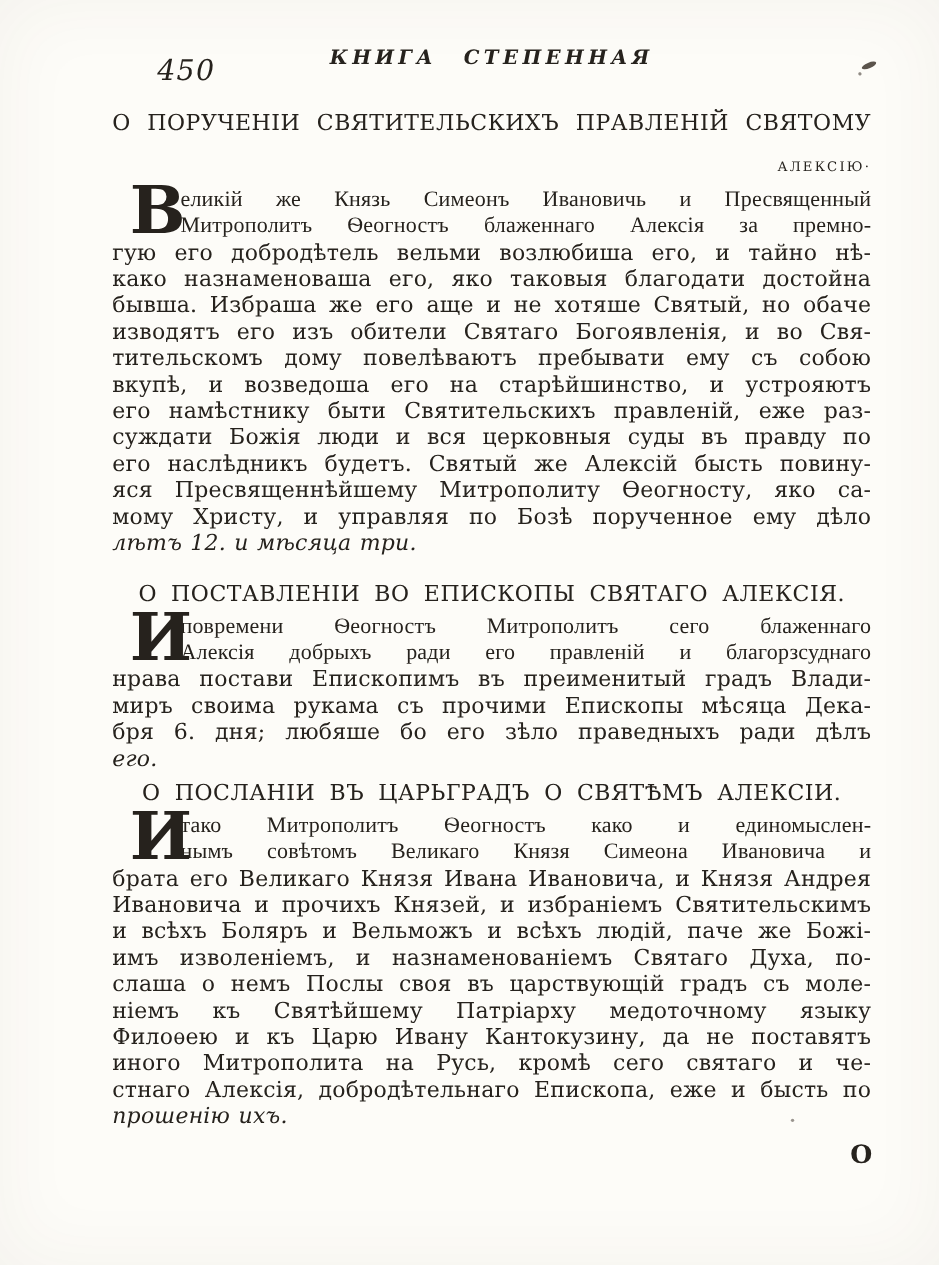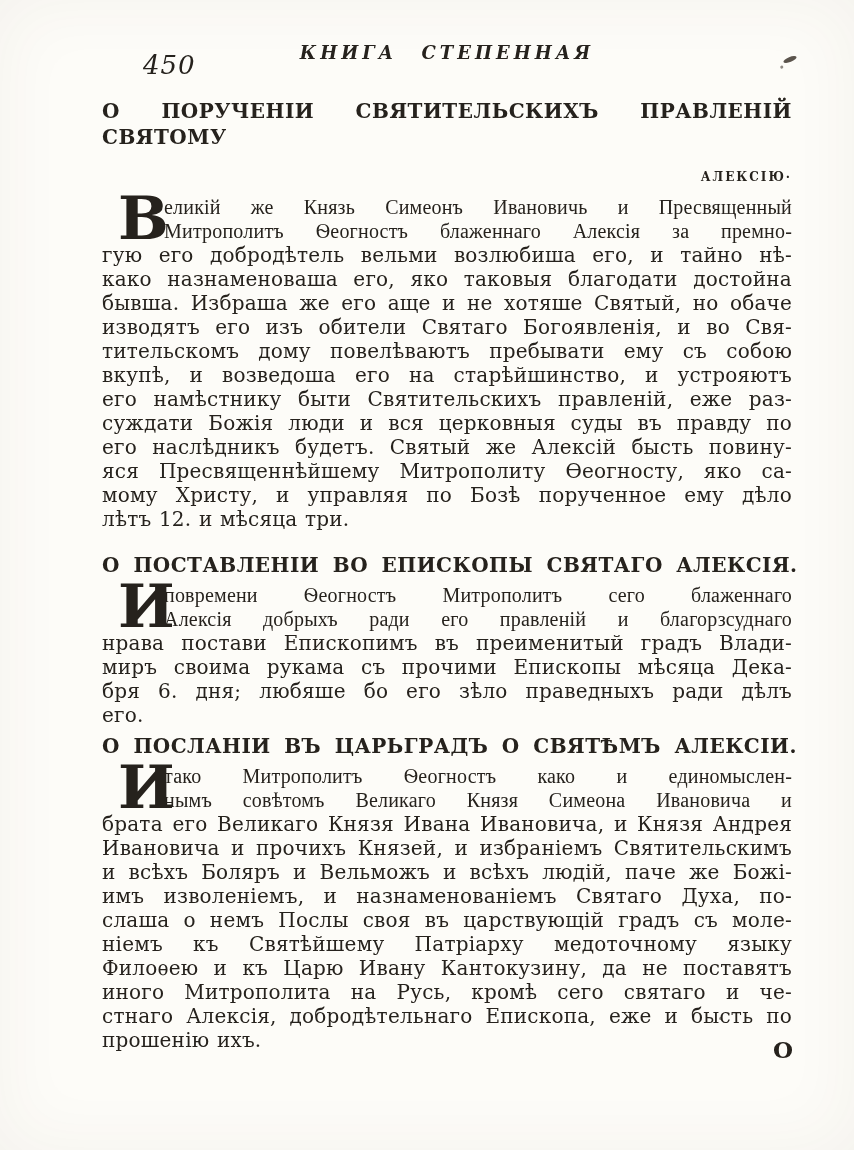--- a/index.html
+++ b/index.html
@@ -21,21 +21,21 @@
     position: absolute; left: 102px; top: 42px; width: 690px;
     text-align: center;
     font-size: 18px; font-weight: bold; font-style: italic;
     letter-spacing: 4px; word-spacing: 14px;
     white-space: nowrap;
   }
   .text-block {
     position: absolute; left: 102px; top: 98px; width: 690px;
   }
   .section-heading {
-    font-weight: bold;
+    font-weight: normal;
     font-size: 20px; line-height: 26px;
     letter-spacing: 0.5px; word-spacing: 6px;
     white-space: nowrap;
   }
   .section-heading.center { text-align: center; }
   .section-heading.justify { text-align: justify; text-align-last: justify; white-space: normal; }
   .section-heading.sub {
     font-size: 12px; line-height: 20px; margin-top: 17px;
     text-align: right; letter-spacing: 2px; white-space: normal;
   }
@@ -48,21 +48,21 @@
     font-size: 60px; line-height: 60px; font-weight: 700;
   }
   .line {
     font-size: 20px; line-height: 24px;
     text-align: justify; text-align-last: justify;
     word-spacing: 2px; letter-spacing: 0.2px;
     white-space: normal;
     height: 24px; overflow: visible;
   }
   .line.indent { padding-left: 62px; font-family: Liberation Serif, serif; }
-  .line.noj { text-align: right; text-align-last: left; word-spacing: 1px; }
+  .line.noj { text-align: right; text-align-last: left; word-spacing: 1px; font-style: italic; }
   .catchword {
     position: absolute; left: 773px; top: 1036px;
     font-size: 23px; font-weight: bold;
   }
   .smudge {
     position: absolute; left: 783px; top: 57px;
     width: 14px; height: 5px; border-radius: 50%;
     background: rgba(55,46,38,0.82);
     transform: rotate(-22deg);
   }

